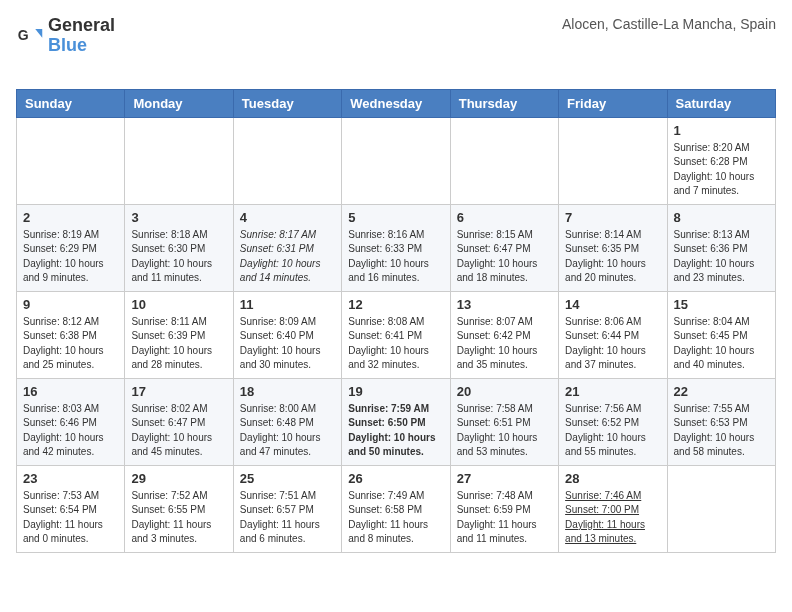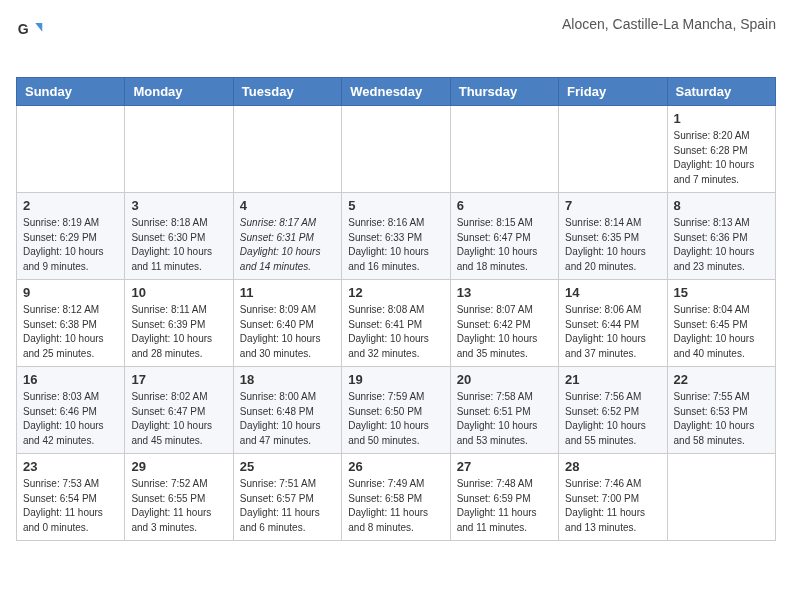--- a/index.html
+++ b/index.html
@@ -88,20 +88,24 @@
   </style>
 </head>
 <body>
 
 <div class="header">
   <div class="logo">
     <svg class="logo-icon" viewBox="0 0 32 32">
       <text x="2" y="20" font-size="16" font-weight="bold" fill="#333">G</text>
       <polygon points="22,8 30,8 30,18" fill="#4a90d9"></polygon>
     </svg>
+    <div class="logo-text">
+      <div>General</div>
+      <div style="color:#4a90d9">Blue</div>
+    </div>
   </div>
   <div class="title-block">
     <div class="subtitle">Alocen, Castille-La Mancha, Spain</div>
   </div>
 </div>
 
 <table class="calendar">
   <thead>
     <tr>
     <th>Sunday</th>
@@ -230,21 +234,21 @@
 Daylight: 10 hours and 45 minutes.</div>
         </td>
         <td>
           <span class="day-number">18</span>
           <div class="day-info" style="white-space: pre-line;">Sunrise: 8:00 AM
 Sunset: 6:48 PM
 Daylight: 10 hours and 47 minutes.</div>
         </td>
         <td>
           <span class="day-number">19</span>
-          <div class="day-info" style="white-space: pre-line;">Sunrise: 7:59 AM
+          <div class="day-info" style="white-space: pre-line; font-weight: bold;">Sunrise: 7:59 AM
 Sunset: 6:50 PM
 Daylight: 10 hours and 50 minutes.</div>
         </td>
         <td>
           <span class="day-number">20</span>
           <div class="day-info" style="white-space: pre-line;">Sunrise: 7:58 AM
 Sunset: 6:51 PM
 Daylight: 10 hours and 53 minutes.</div>
         </td>
         <td>
@@ -286,20 +290,20 @@
 Daylight: 11 hours and 8 minutes.</div>
         </td>
         <td>
           <span class="day-number">27</span>
           <div class="day-info" style="white-space: pre-line;">Sunrise: 7:48 AM
 Sunset: 6:59 PM
 Daylight: 11 hours and 11 minutes.</div>
         </td>
         <td>
           <span class="day-number">28</span>
-          <div class="day-info" style="white-space: pre-line;">Sunrise: 7:46 AM
+          <div class="day-info" style="white-space: pre-line; text-decoration: underline;">Sunrise: 7:46 AM
 Sunset: 7:00 PM
 Daylight: 11 hours and 13 minutes.</div>
         </td>
         <td class="empty-cell"></td>
       </tr>
     </tbody>
 </table>
 
 </body></html>

